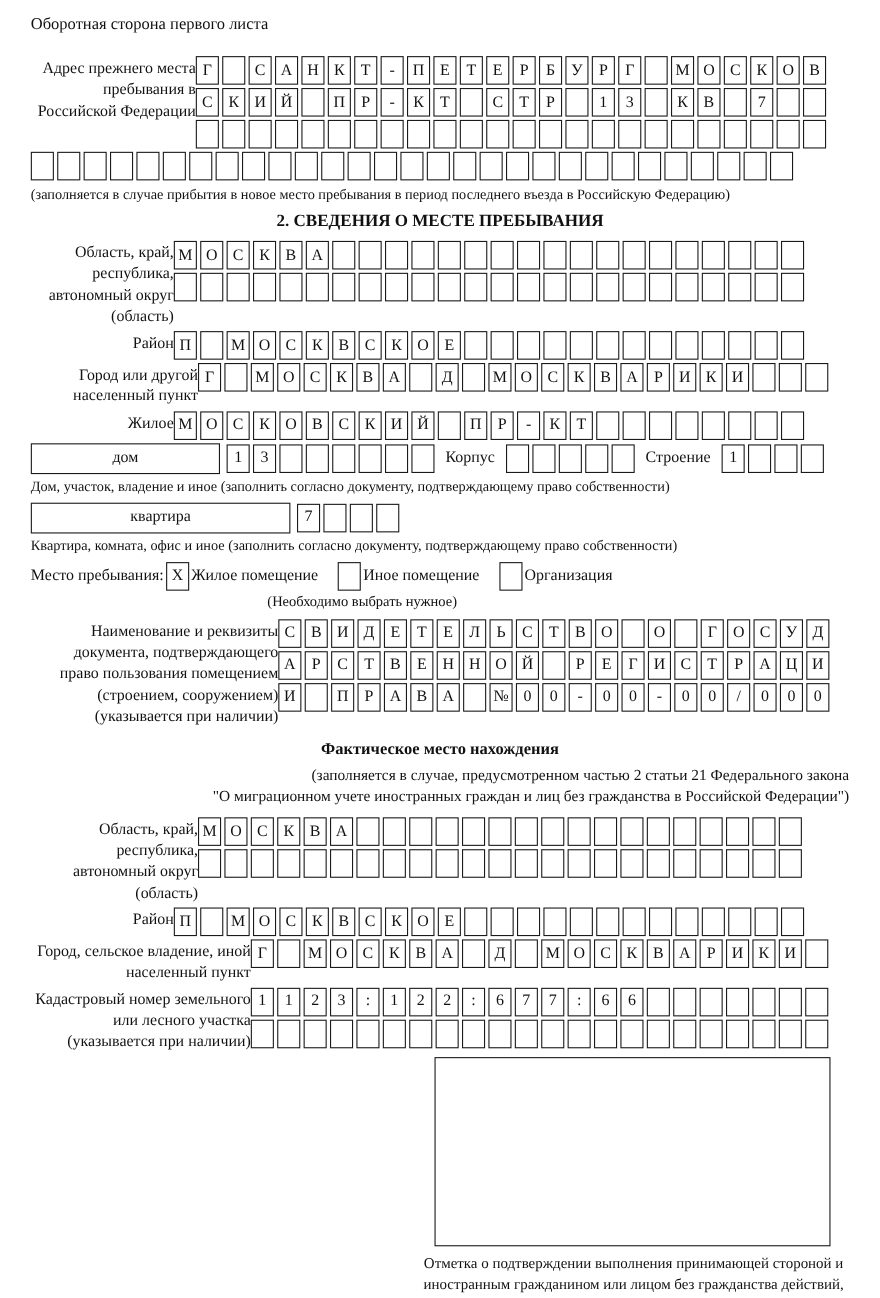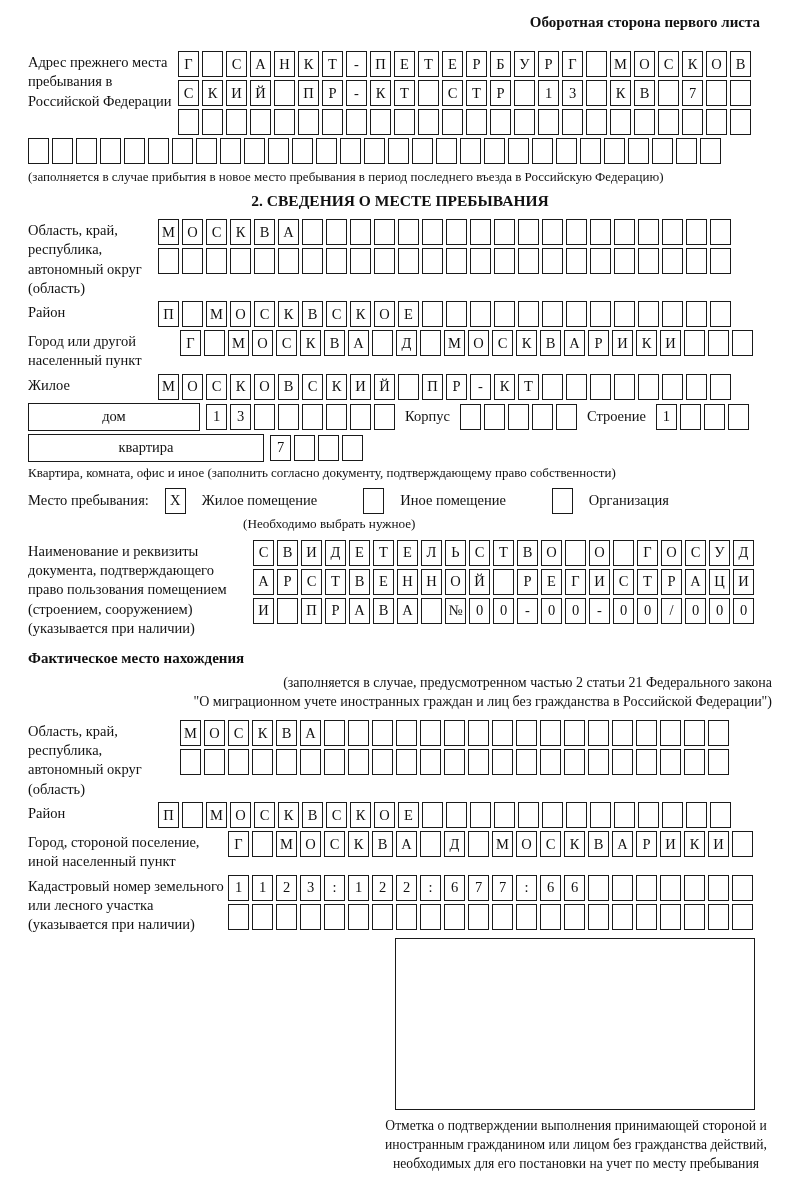--- a/index.html
+++ b/index.html
@@ -4,23 +4,23 @@
 <style>
   * { margin:0; padding:0; box-sizing:border-box; }
   html,body { background:#ffffff; }
   body {
     width:800px; height:1180px; overflow:hidden;
     font-family:"Liberation Serif", "DejaVu Serif", serif;
     color:#111;
   }
   .page { padding:14px 28px 0 28px; }
 
-  .hdr { text-align:right; font-size:15px; padding-right:12px; margin-bottom:20px;font-weight:bold; }
-
-  .field { display:flex; align-items:flex-start; margin-bottom:3px; }
+  .hdr { font-size:15px; padding-right:12px; margin-bottom:20px; }
+
+  .field { display:flex; align-items:flex-start; margin-bottom:3px;text-align:right; }
   .flabel { flex-shrink:0; font-size:14.5px; line-height:1.33; padding-top:2px; }
   .w150 { width:150px; } .w130 { width:130px; } .w152 { width:152px; }
   .w200 { width:200px; } .w225 { width:225px; }
 
   .rows { display:flex; flex-direction:column; gap:3px; }
   .boxrow { display:flex; gap:3px; }
   .cell {
     width:21px; height:26px; flex-shrink:0;
     border:1.6px solid #1a1a1a;
     display:flex; align-items:center; justify-content:center;
@@ -35,25 +35,25 @@
 
   .domrow { display:flex; align-items:center; gap:6px; margin:3px 0 3px 0; }
   .widebox {
     border:1.6px solid #1a1a1a; height:28px;
     display:flex; align-items:center; justify-content:center;
     font-size:14.5px;
   }
   .wb-dom { width:172px; } .wb-kv { width:236px; }
   .inline-label { font-size:14.5px; padding:0 4px; }
 
-  .checkline { display:flex; align-items:center; gap:16px; font-size:14.5px; margin:6px 0 2px 0; }
+  .checkline { display:flex; align-items:center; gap:2px; font-size:14.5px; margin:6px 0 2px 0; }
   .checkline .gap { width:14px; }
   .choose-note { font-size:13.2px; margin:0 0 8px 215px; }
 
-  .fact-title { text-align:left; font-weight:bold; font-size:15px; margin:12px 0 7px 0; }
+  .fact-title { text-align:center; font-weight:bold; font-size:15px; margin:12px 0 7px 0; }
   .fact-cap { text-align:right; font-size:14px; line-height:1.35; }
   .fact-cap2 { margin-bottom:8px; }
 
   .stampwrap { margin-top:4px; }
   .stampbox {
     margin-left:367px; width:360px; height:172px;
     border:1.8px solid #1a1a1a; background:#fff;
   }
   .stampcap {
     margin:6px 0 0 340px; width:416px;
@@ -354,20 +354,21 @@
         <span class="cell"></span>
       </div>
     <div class="inline-label">Строение</div>
     <div class="boxrow">
         <span class="cell">1</span>
         <span class="cell"></span>
         <span class="cell"></span>
         <span class="cell"></span>
       </div>
   </div>
+  <div class="caption">Дом, участок, владение и иное (заполнить согласно документу, подтверждающему право собственности)</div>
 
   <div class="domrow">
     <div class="widebox wb-kv">квартира</div>
     <div class="boxrow">
         <span class="cell">7</span>
         <span class="cell"></span>
         <span class="cell"></span>
         <span class="cell"></span>
       </div>
   </div>
@@ -545,21 +546,21 @@
         <span class="cell"></span>
         <span class="cell"></span>
         <span class="cell"></span>
         <span class="cell"></span>
         <span class="cell"></span>
         <span class="cell"></span>
       </div>
   </div>
 
   <div class="field">
-    <div class="flabel w200">Город, стороной поселение, иной населенный пункт</div>
+    <div class="flabel w200">Город, сельское владение, иной населенный пункт</div>
     <div class="boxrow">
         <span class="cell">Г</span>
         <span class="cell"></span>
         <span class="cell">М</span>
         <span class="cell">О</span>
         <span class="cell">С</span>
         <span class="cell">К</span>
         <span class="cell">В</span>
         <span class="cell">А</span>
         <span class="cell"></span>

